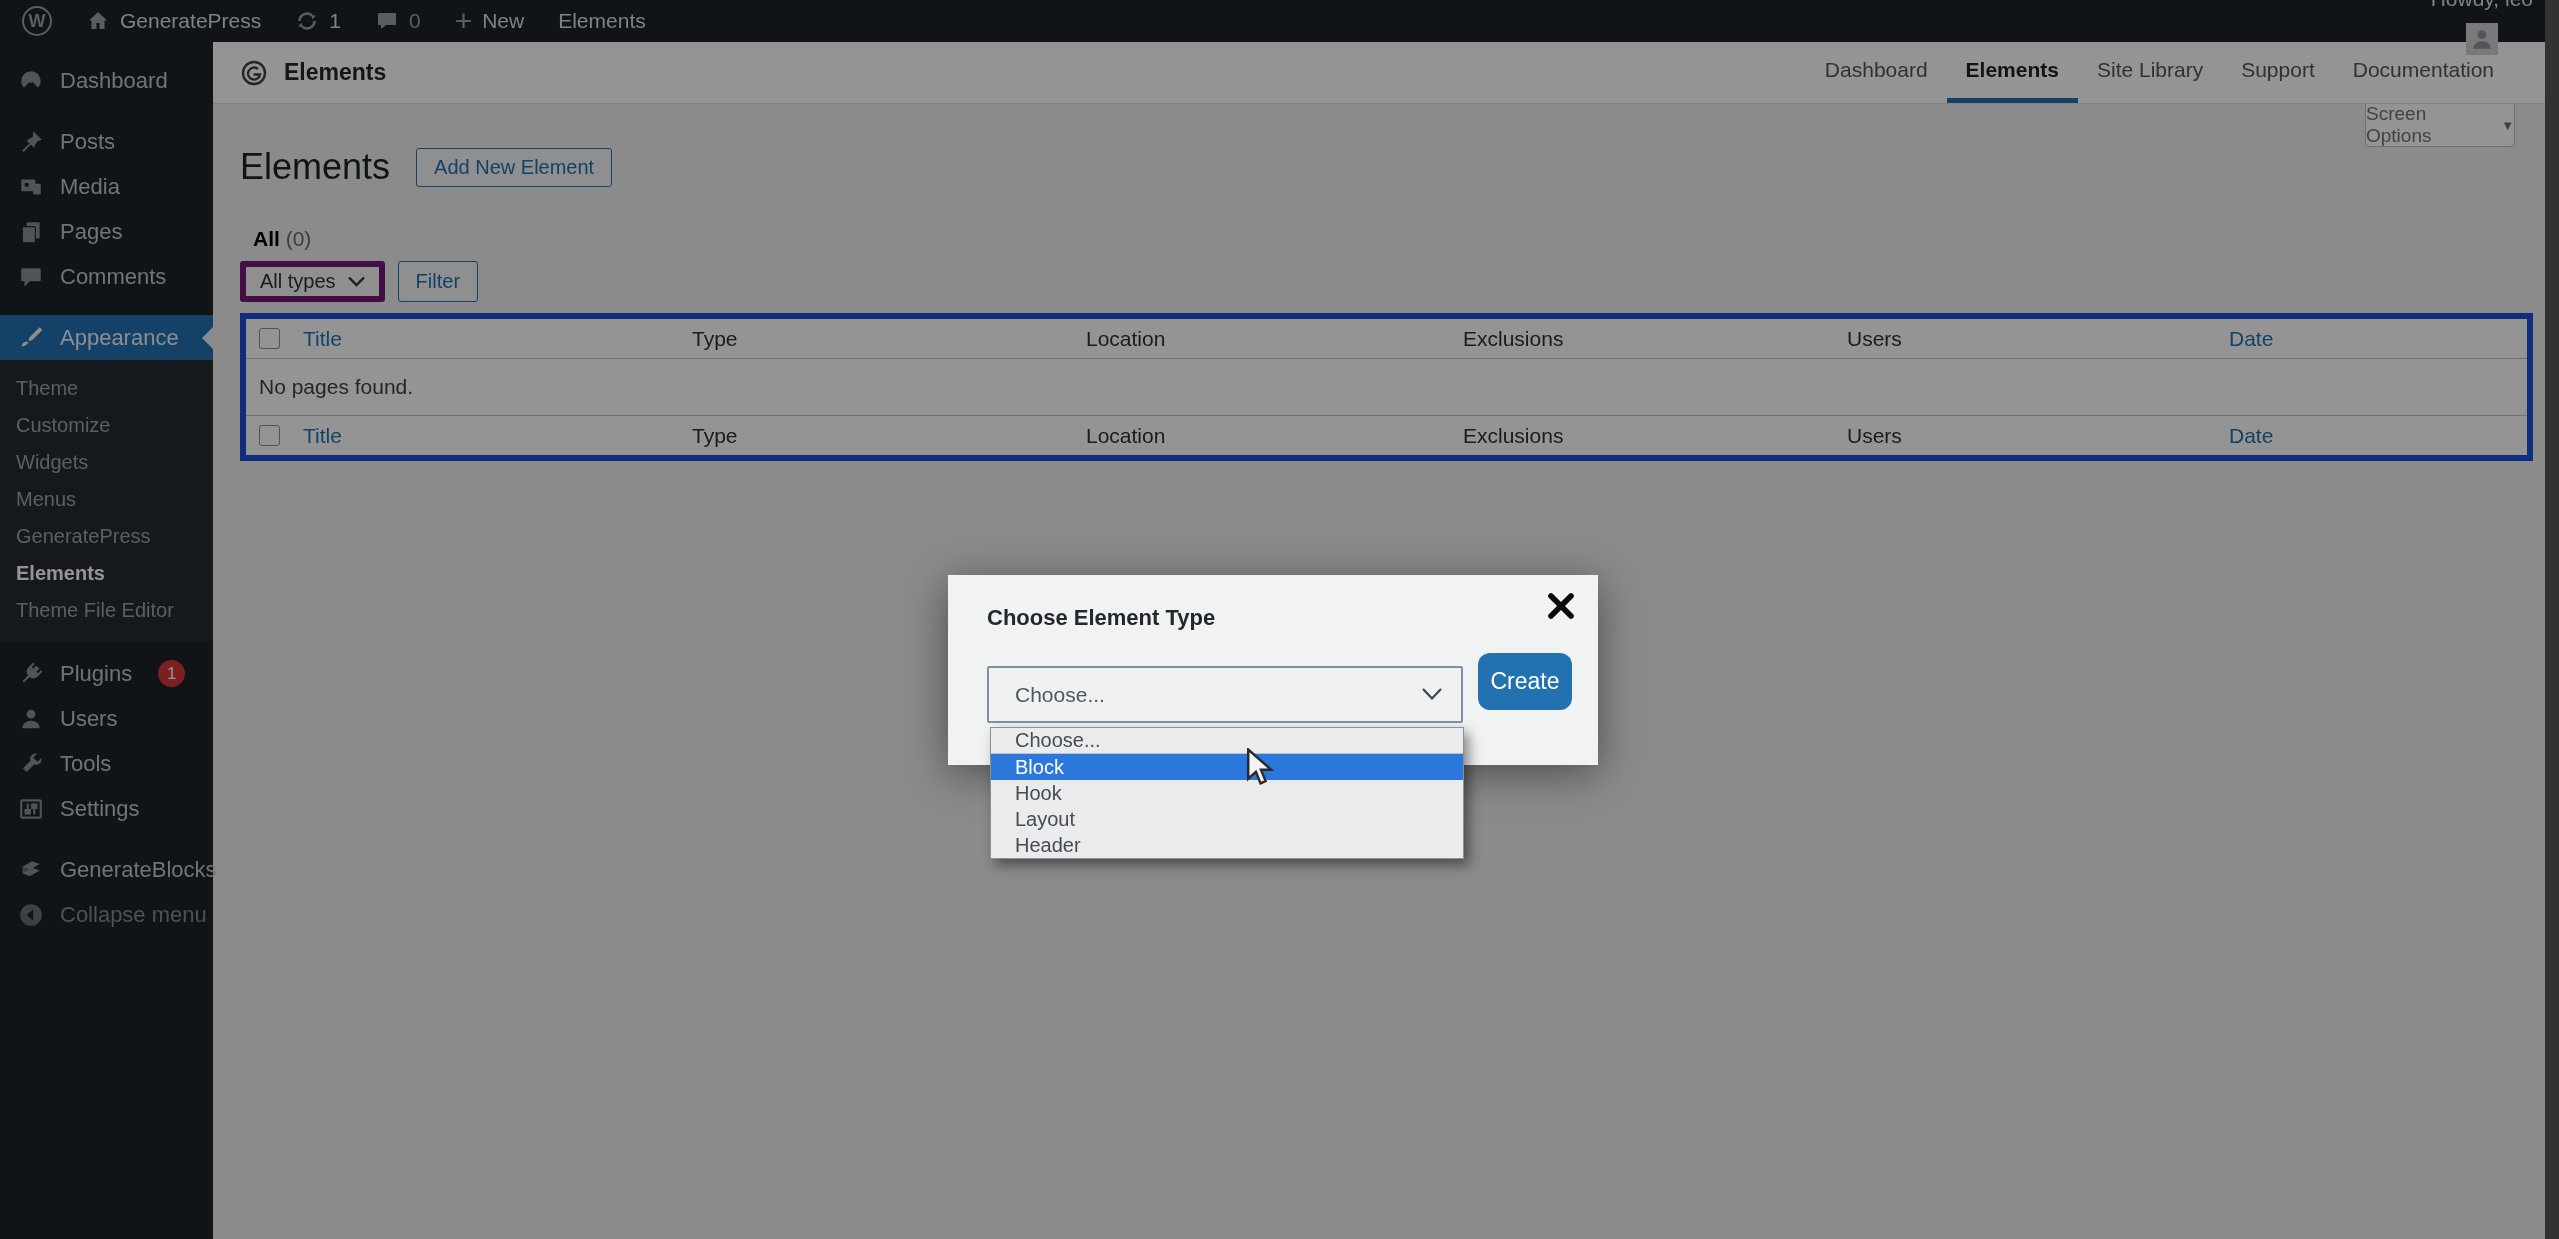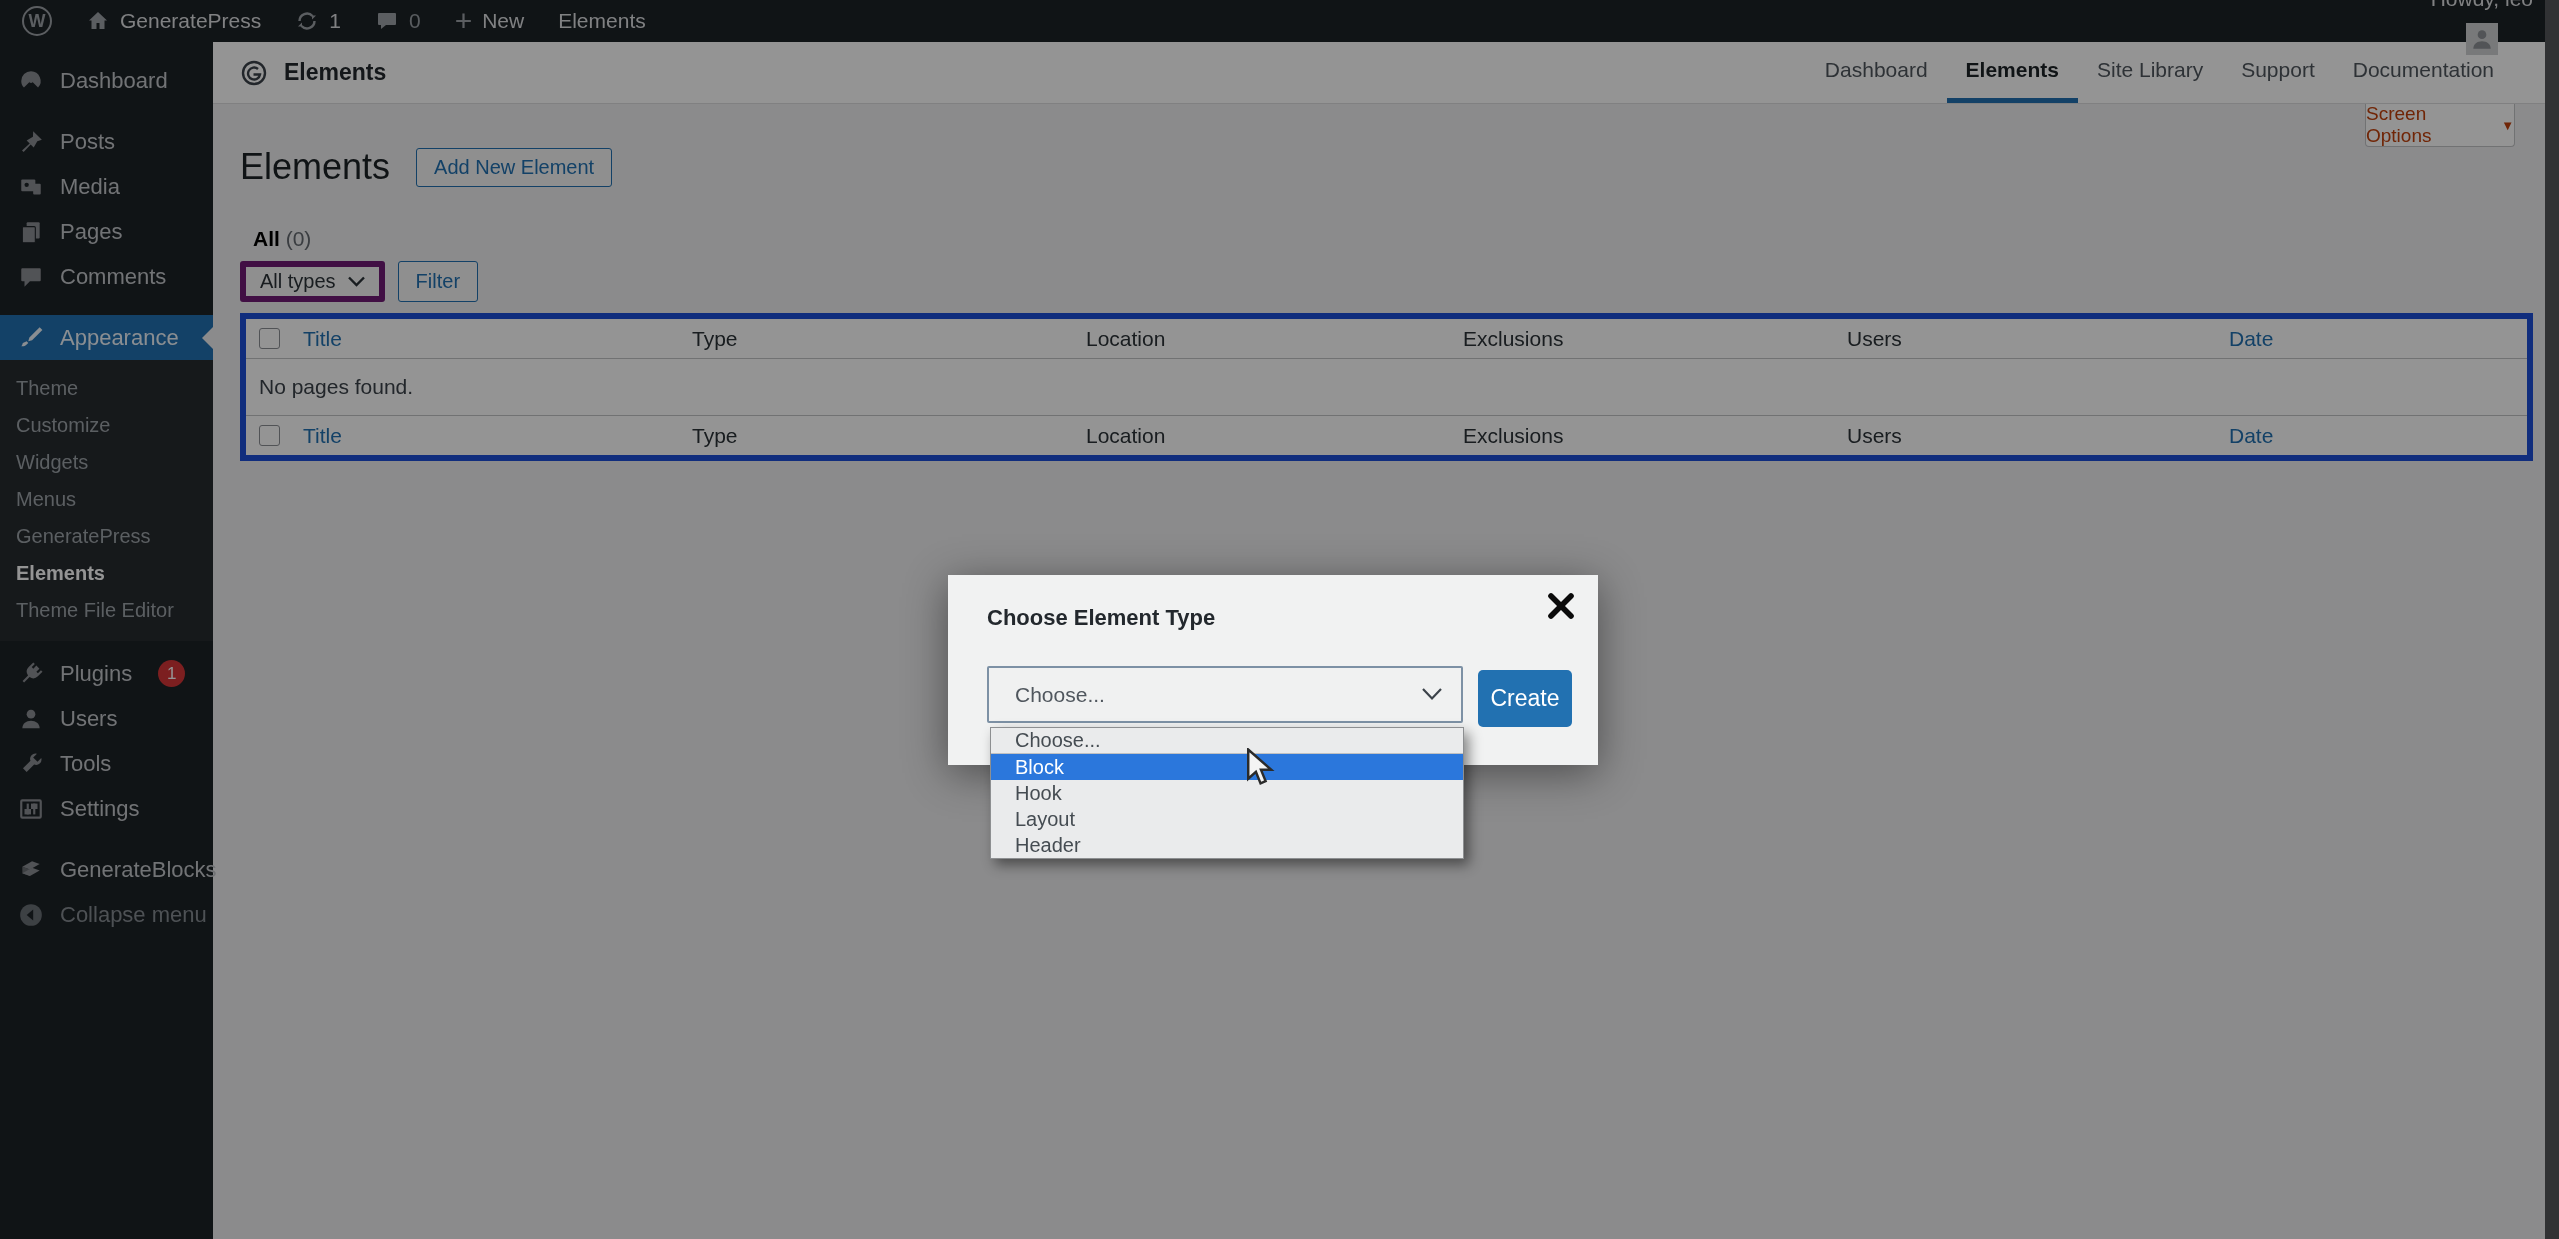--- a/index.html
+++ b/index.html
@@ -48,21 +48,21 @@
   .brand { display:flex; align-items:center; gap:16px; padding-left:27px;
     font-size:23px; font-weight:600; color:#23282d; }
   .tabs { margin-left:auto; display:flex; height:100%; padding-right:46px; }
   .tab { display:flex; align-items:center; padding:0 19px; font-size:21px; color:#50575e;
     cursor:pointer; border-bottom:5px solid transparent; }
   .tab.active { color:#1d2327; border-bottom-color:#2271b1; font-weight:600; }
 
   .screen-options { position:absolute; top:62px; right:44px; width:150px; height:43px;
     background:#ffffff; border:1px solid #c3c4c7; border-top:none; border-radius:0 0 4px 4px;
     display:flex; align-items:center; justify-content:center; gap:10px;
-    font-size:19px; color:#c2410c; cursor:pointer; }
+    font-size:19px; color:#737373; cursor:pointer; }
 
   .title-row { position:absolute; left:27px; top:104px; display:flex; align-items:center; gap:26px; }
   .page-title { font-size:36px; color:#1d2327; font-weight:400; }
   .btn-secondary { background:#f6f7f7; border:1px solid #2271b1; color:#2271b1;
     border-radius:3px; font-size:20px; padding:7px 17px; cursor:pointer;
     font-family:"Liberation Sans", sans-serif; }
 
   .filter-links { position:absolute; left:40px; top:185px; font-size:21px; color:#3c434a; }
   .filter-links .view { font-weight:bold; color:#000; }
   .filter-links .count { color:#646970; font-weight:400; }
@@ -95,22 +95,22 @@
     background:#f1f2f2; box-shadow:0 8px 40px rgba(0,0,0,0.45); z-index:20; }
   .modal-title { position:absolute; left:39px; top:30px; font-size:22px; font-weight:700;
     color:#23282d; }
   .modal-close { position:absolute; right:22px; top:16px; width:30px; height:30px;
     cursor:pointer; color:#0b0b0b; }
   .modal-select { position:absolute; left:39px; top:91px; width:476px; height:57px;
     background:#f0f1f1; border:2px solid #7d91a5; border-radius:2px;
     display:flex; align-items:center; font-size:21px; color:#50575e; padding-left:26px;
     cursor:pointer; }
   .modal-select svg { position:absolute; right:18px; top:19px; color:#3c434a; }
-  .btn-primary { position:absolute; left:530px; top:95px; width:94px; height:57px;
-    background:#2271b1; border:none; border-radius:5px; color:#fff; font-size:23px;
+  .btn-primary { position:absolute; left:530px; top:78px; width:94px; height:57px;
+    background:#2271b1; border:none; border-radius:12px; color:#fff; font-size:23px;
     cursor:pointer; font-family:"Liberation Sans", sans-serif; }
 
   .dropdown { position:absolute; left:990px; top:727px; width:474px;
     background:#eaebec; border:1px solid #8d8f91; box-shadow:5px 6px 12px rgba(0,0,0,0.45);
     z-index:30; }
   .option { height:26px; display:flex; align-items:center; padding-left:24px;
     font-size:20px; color:#454c52; cursor:pointer; }
   .option.first { border-bottom:1px solid #bfc0c1; }
   .option.highlighted { background:#2b77dc; color:#ffffff; }
 

